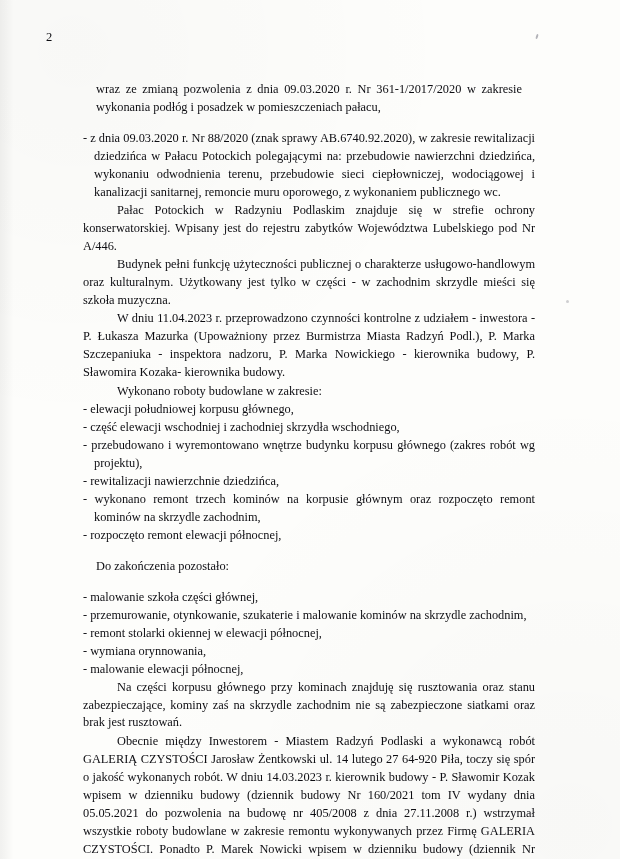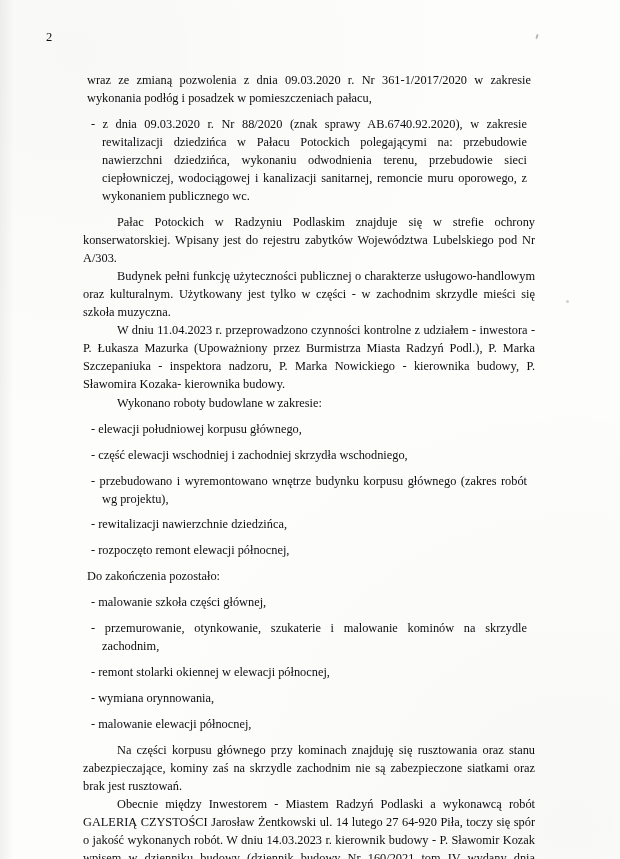--- a/index.html
+++ b/index.html
@@ -41,26 +41,26 @@
     text-align: justify;
     text-justify: inter-word;
   }
   p {
     margin: 0 0 0.5px 0;
   }
   p.indent {
     text-indent: 34px;
   }
   p.hang {
-    margin: 8px;
+    margin: 0;
     padding-left: 11px;
     text-indent: -11px;
   }
   p.plain {
-    margin: 4px;
+    margin: 13px;
   }
   .ink-mark-1 {
     position: absolute;
     left: 536px;
     top: 34px;
     width: 2px;
     height: 5px;
     background: rgba(40,40,60,0.35);
     transform: rotate(18deg);
     border-radius: 40%;
@@ -90,28 +90,29 @@
 <div class="page">
   <div class="edge-shadow"></div>
   <div class="ink-mark-1"></div>
   <div class="ink-mark-2"></div>
 
   <div class="page-number">2</div>
 
   <div class="content">
     <p class="plain">wraz ze zmianą pozwolenia z dnia 09.03.2020 r. Nr 361-1/2017/2020 w zakresie wykonania podłóg i posadzek w pomieszczeniach pałacu,</p>
     <p class="hang">- z dnia 09.03.2020 r. Nr 88/2020 (znak sprawy AB.6740.92.2020), w zakresie rewitalizacji dziedzińca w Pałacu Potockich polegającymi na: przebudowie nawierzchni dziedzińca, wykonaniu odwodnienia terenu, przebudowie sieci ciepłowniczej, wodociągowej i kanalizacji sanitarnej, remoncie muru oporowego, z wykonaniem publicznego wc.</p>
-    <p class="indent">Pałac Potockich w Radzyniu Podlaskim znajduje się w strefie ochrony konserwatorskiej. Wpisany jest do rejestru zabytków Województwa Lubelskiego pod Nr A/303.</p>
+    <p class="indent">Pałac Potockich w Radzyniu Podlaskim znajduje się w strefie ochrony konserwatorskiej. Wpisany jest do rejestru zabytków Województwa Lubelskiego pod Nr A/446.</p>
     <p class="indent">Budynek pełni funkcję użyteczności publicznej o charakterze usługowo-handlowym oraz kulturalnym. Użytkowany jest tylko w części - w zachodnim skrzydle mieści się szkoła muzyczna.</p>
     <p class="indent">W dniu 11.04.2023 r. przeprowadzono czynności kontrolne z udziałem - inwestora - P. Łukasza Mazurka (Upoważniony przez Burmistrza Miasta Radzyń Podl.), P. Marka Szczepaniuka - inspektora nadzoru, P. Marka Nowickiego - kierownika budowy, P. Sławomira Kozaka- kierownika budowy.</p>
     <p class="indent">Wykonano roboty budowlane w zakresie:</p>
     <p class="hang">- elewacji południowej korpusu głównego,</p>
     <p class="hang">- część elewacji wschodniej i zachodniej skrzydła wschodniego,</p>
     <p class="hang">- przebudowano i wyremontowano wnętrze budynku korpusu głównego (zakres robót wg projektu),</p>
     <p class="hang">- rewitalizacji nawierzchnie dziedzińca,</p>
+    <p class="hang">- wykonano remont trzech kominów na korpusie głównym oraz rozpoczęto remont kominów na skrzydle zachodnim,</p>
     <p class="hang">- rozpoczęto remont elewacji północnej,</p>
     <p class="plain">Do zakończenia pozostało:</p>
     <p class="hang">- malowanie szkoła części głównej,</p>
     <p class="hang">- przemurowanie, otynkowanie, szukaterie i malowanie kominów na skrzydle zachodnim,</p>
     <p class="hang">- remont stolarki okiennej w elewacji północnej,</p>
     <p class="hang">- wymiana orynnowania,</p>
     <p class="hang">- malowanie elewacji północnej,</p>
     <p class="indent">Na części korpusu głównego przy kominach znajduję się rusztowania oraz stanu zabezpieczające, kominy zaś na skrzydle zachodnim nie są zabezpieczone siatkami oraz brak jest rusztowań.</p>
     <p class="indent">Obecnie między Inwestorem - Miastem Radzyń Podlaski a wykonawcą robót GALERIĄ CZYSTOŚCI Jarosław Żentkowski ul. 14 lutego 27 64-920 Piła, toczy się spór o jakość wykonanych robót. W dniu 14.03.2023 r. kierownik budowy - P. Sławomir Kozak wpisem w dzienniku budowy (dziennik budowy Nr 160/2021 tom IV wydany dnia 05.05.2021 do pozwolenia na budowę nr 405/2008 z dnia 27.11.2008 r.) wstrzymał wszystkie roboty budowlane w zakresie remontu wykonywanych przez Firmę GALERIA CZYSTOŚCI. Ponadto P. Marek Nowicki wpisem w dzienniku budowy (dziennik Nr 57/2023 z dnia 06.03.2023 r. do pozwolenia na budowę Nr 119/2022 z dnia 23.06.2022 r.) wstrzymał „wszelkie prace budowlane z powodu odstąpienia od umowy przez wykonawcę Firmę GALERIA CZYSTOŚCI. Teren uporządkowano. Wystąpiono do Zamawiającego o przejęcie placu budowy".</p>
 

